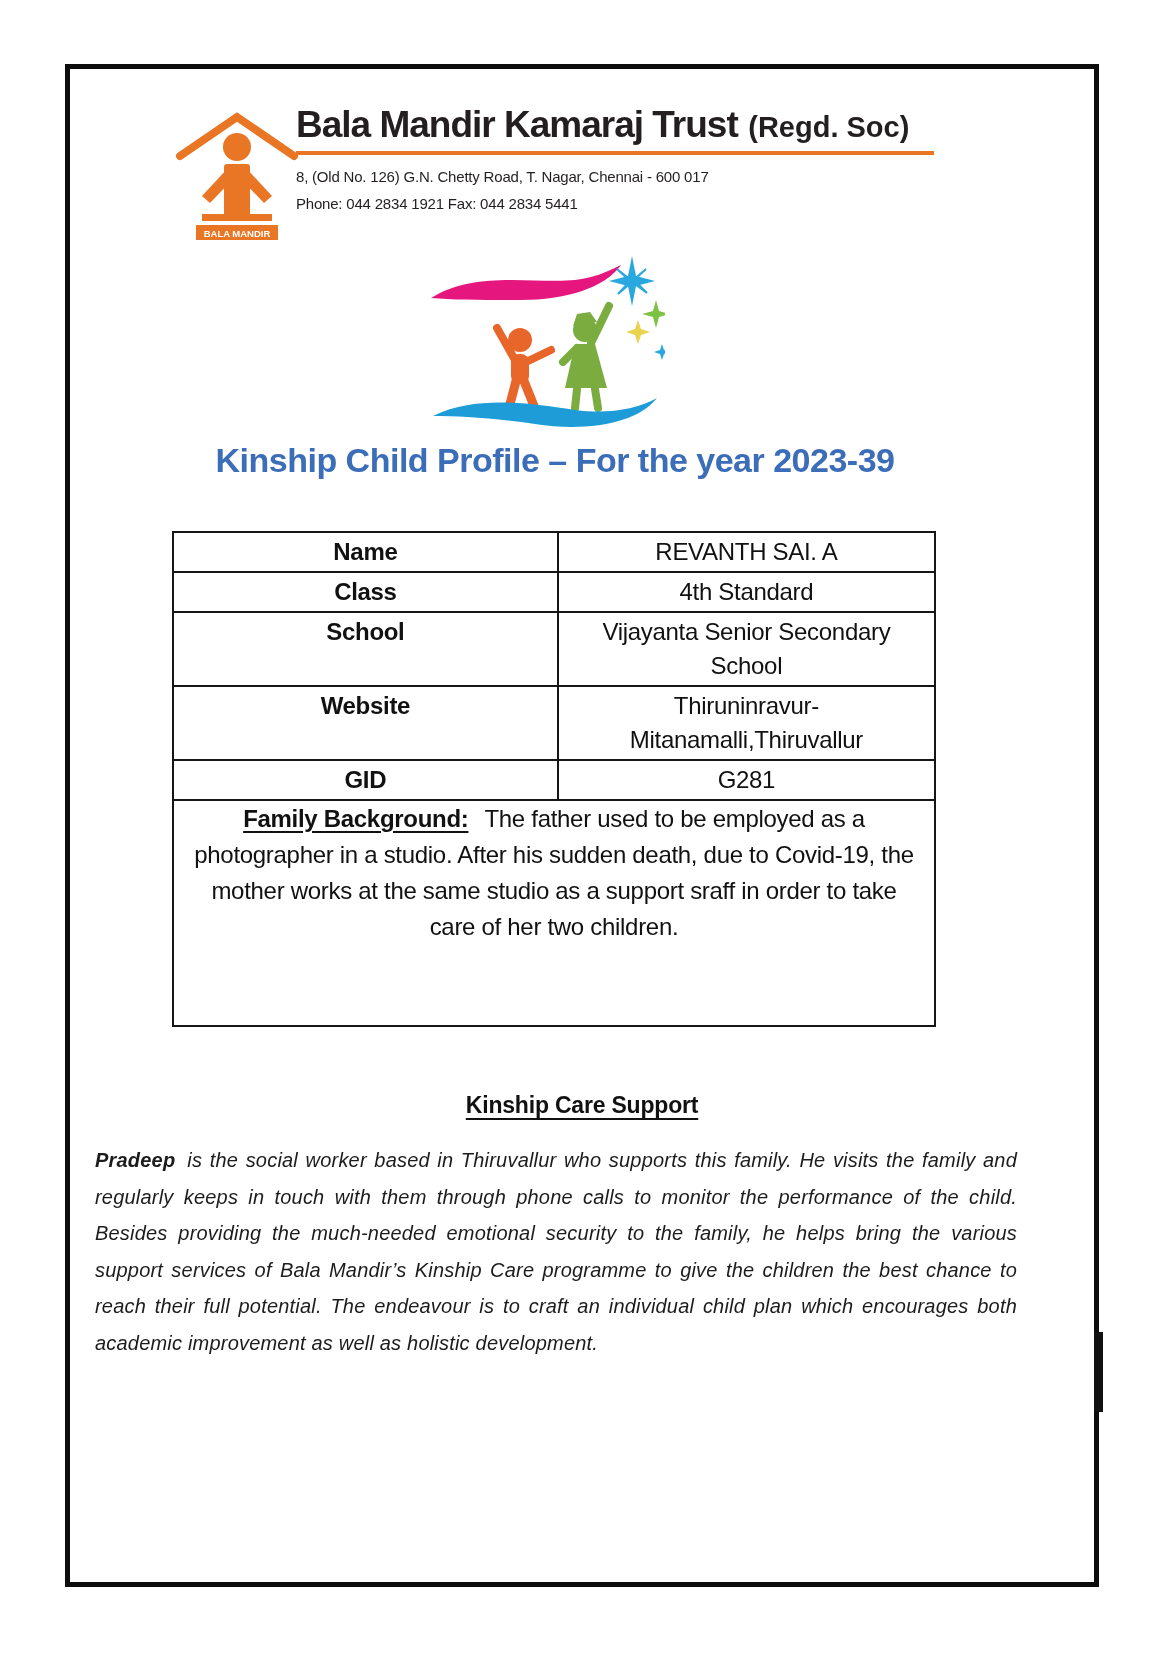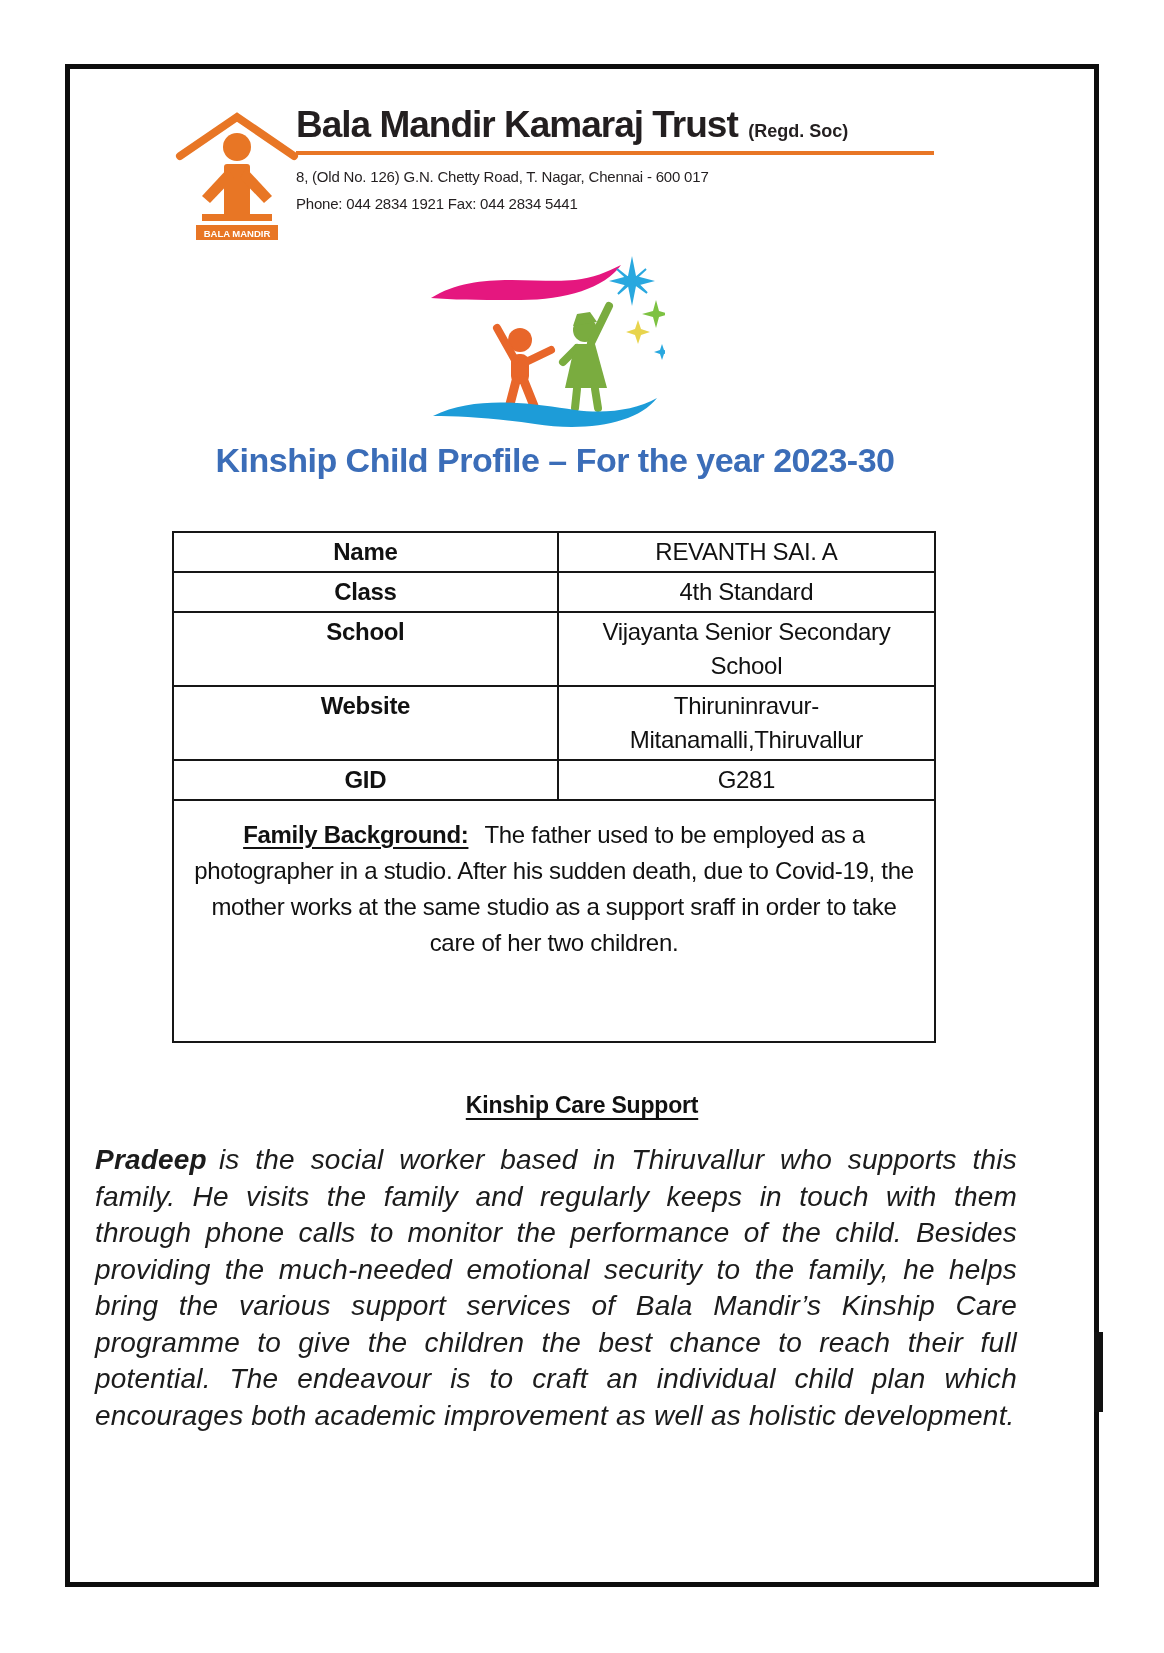--- a/index.html
+++ b/index.html
@@ -12,21 +12,21 @@
     position:absolute; left:65px; top:64px; width:1034px; height:1523px;
     border:5px solid #0d0d0d; background:#ffffff;
   }
   
   .bm-logo { position:absolute; left:172px; top:100px; width:130px; height:142px; }
   .header-text { position:absolute; left:296px; top:104px; width:642px; }
   .org-line { white-space:nowrap; }
   .org-name {
     font-size:37px; font-weight:bold; letter-spacing:-1px; color:#231f20;
   }
-  .org-suffix { font-size:18px; font-weight:bold; color:#231f20; margin-left:6px; }
+  .org-suffix { font-size:29px; font-weight:bold; color:#231f20; margin-left:6px; }
   .orange-rule { height:4px; background:#e87625; width:638px; margin-top:5px; }
   .addr { font-size:15px; line-height:27px; color:#231f20; letter-spacing:-0.2px; }
   .addr.first { margin-top:8px; }
   
   .children-art { position:absolute; left:425px; top:248px; width:240px; height:190px; }
   
   .doc-title {
     position:absolute; left:140px; top:441px; width:830px; text-align:center;
     font-size:34px; font-weight:bold; color:#3b6db8; letter-spacing:-0.5px;
   }
@@ -34,32 +34,32 @@
   .profile-table {
     position:absolute; left:172px; top:531px; width:764px;
     border-collapse:collapse; table-layout:fixed;
   }
   .profile-table th, .profile-table td {
     border:2px solid #161616; vertical-align:top;
     font-size:24px; line-height:34px; padding:2px 12px; letter-spacing:-0.3px;
     text-align:center; color:#111;
   }
   .profile-table th { width:50.5%; font-weight:bold; }
-  .profile-table .fb-cell { padding:16px 12px 80px 12px; line-height:36px; }
+  .profile-table .fb-cell { padding:0 12px 80px 12px; line-height:36px; }
   .fb-label { font-weight:bold; text-decoration:underline; text-underline-offset:4px; margin-right:16px; }
   
   .support-heading {
     position:absolute; left:65px; top:1092px; width:1034px; text-align:center;
     font-size:23px; font-weight:bold; color:#111;
     text-decoration:underline; text-decoration-thickness:2px; text-underline-offset:5px;
     letter-spacing:-0.2px;
   }
   .support-para {
     position:absolute; left:95px; top:1142px; width:922px;
-    font-size:28px; font-style:italic; line-height:36.5px; text-align:justify;
+    font-size:20px; font-style:italic; line-height:36.5px; text-align:justify;
     color:#1c1c1c; letter-spacing:0.2px;
   }
   .support-para strong { font-weight:bold; margin-right:12px; }
   
   .edge-artifact { position:absolute; left:1094px; top:1332px; width:9px; height:80px; background:#111; }
 </style>
 </head>
 <body>
 
 <div class="page">
@@ -114,21 +114,21 @@
       <path d="M148 78 L172 74 L165 64 L152 66 Z" fill="#7aac3f"></path>
       <path d="M166 95 L184 58" stroke-width="8" fill="none" stroke="#7aac3f"></path>
       <path d="M152 100 L138 114" stroke-width="8" fill="none" stroke="#7aac3f"></path>
       <path d="M150 96 L170 96 L182 140 L140 140 Z" fill="#7aac3f"></path>
       <path d="M152 141 L150 160" stroke-width="8" fill="none" stroke="#7aac3f"></path>
       <path d="M170 141 L173 160" stroke-width="8" fill="none" stroke="#7aac3f"></path>
     </g>
     <path d="M8 168 C 52 146, 110 156, 150 162 C 182 166, 210 162, 232 150 C 212 176, 160 184, 110 176 C 70 170, 34 168, 8 168 Z" fill="#1d9cd8"></path>
   </svg>
 
-  <div class="doc-title">Kinship Child Profile – For the year 2023-30</div>
+  <div class="doc-title">Kinship Child Profile – For the year 2023-39</div>
 
   <table class="profile-table">
     <tbody>
       <tr>
         <th>Name</th>
         <td>REVANTH SAI. A</td>
       </tr>
       <tr>
         <th>Class</th>
         <td>4th Standard</td>

